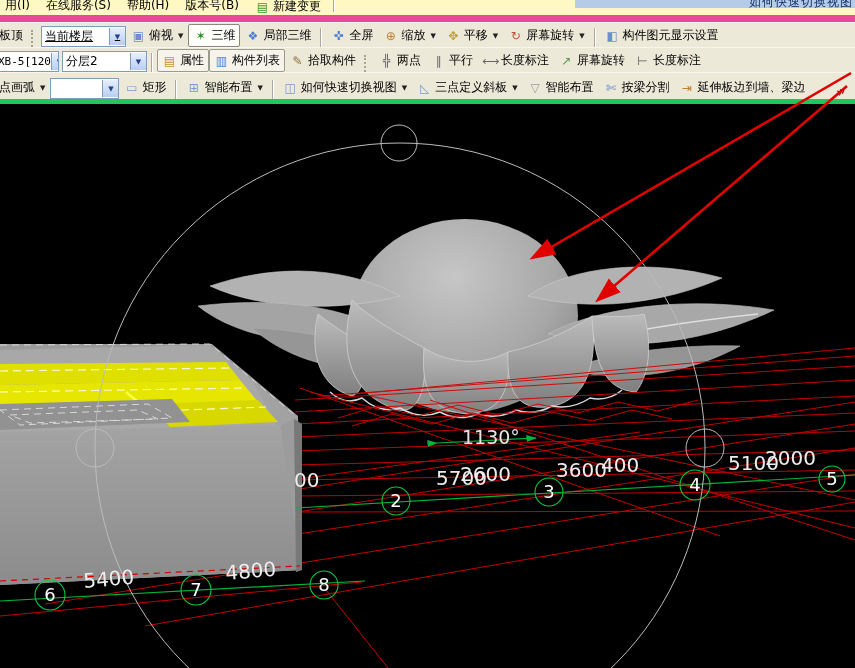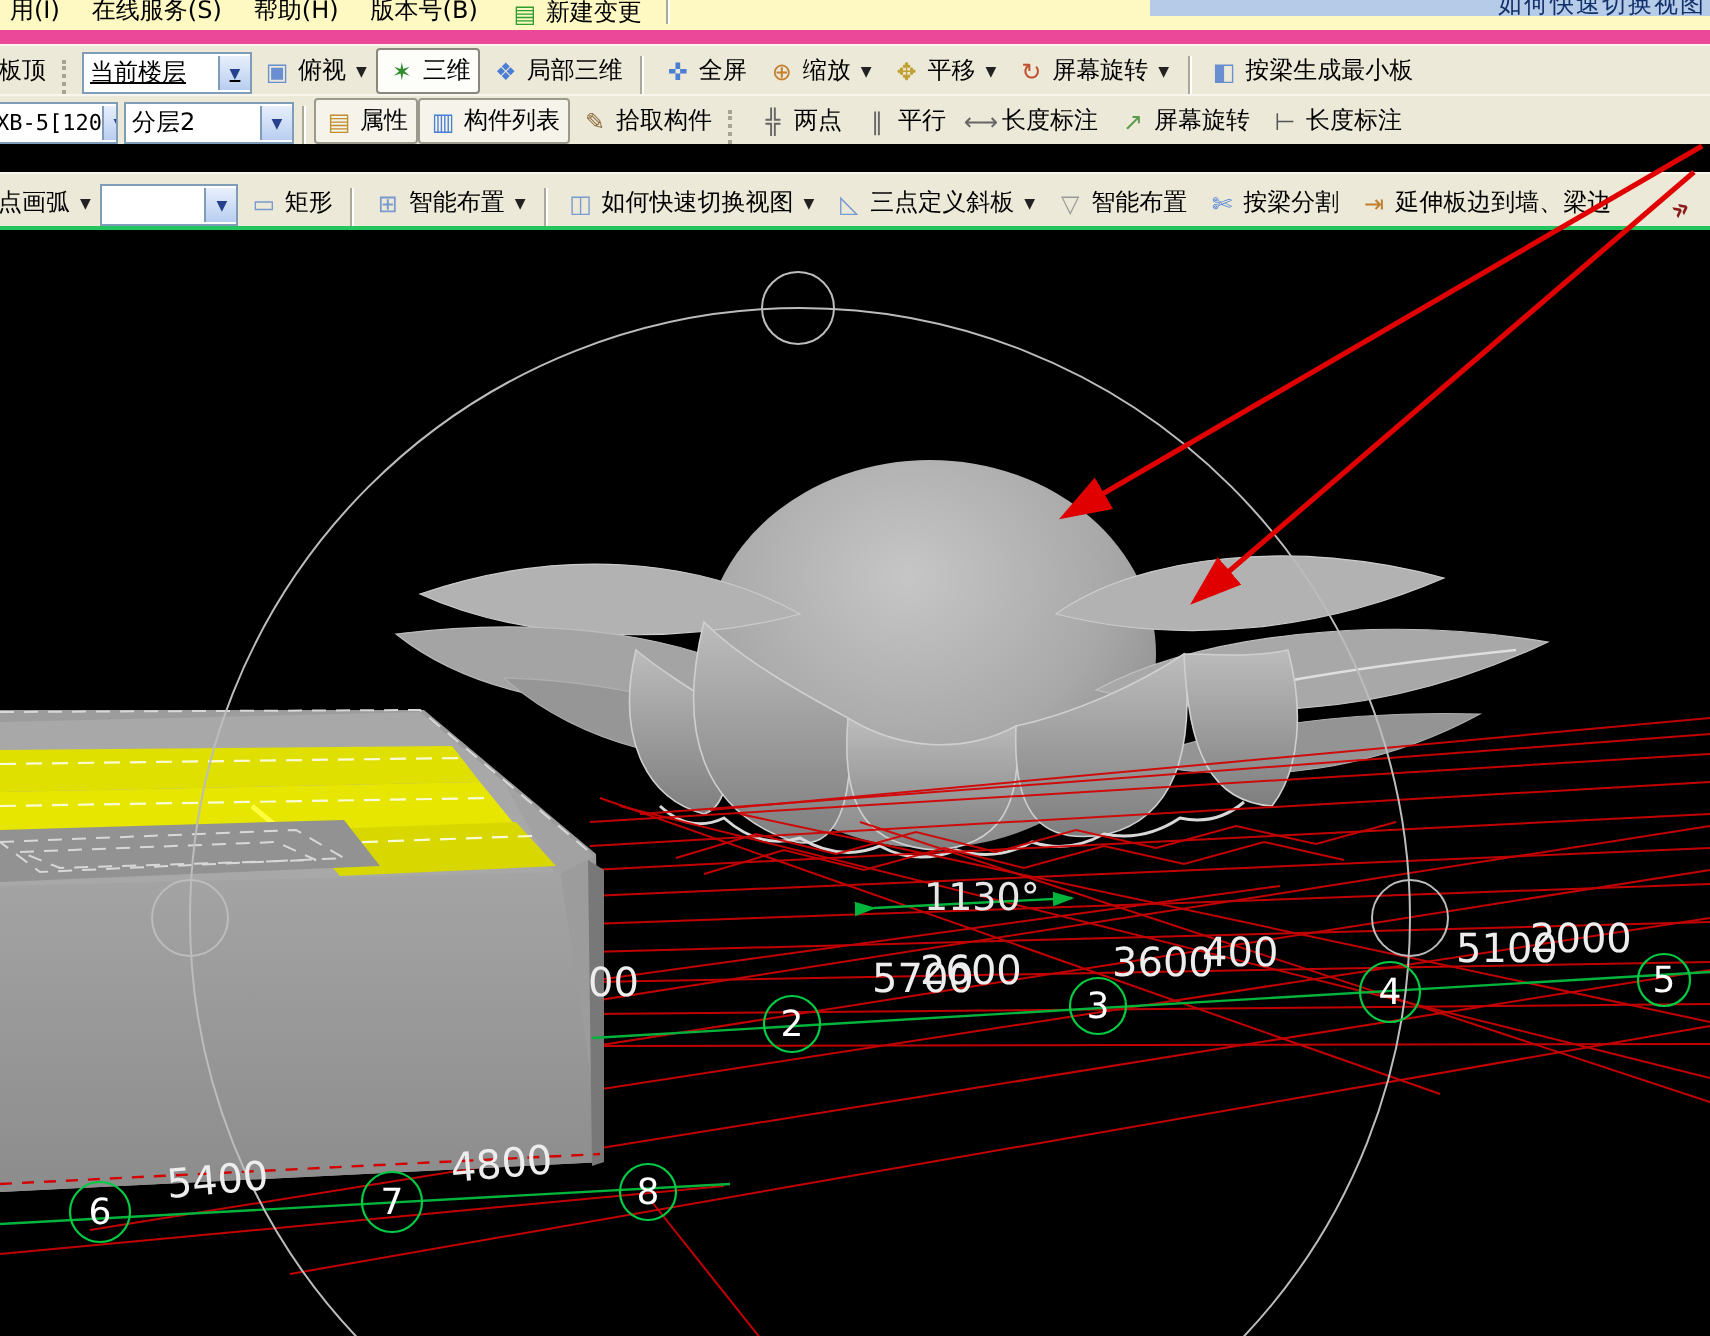--- a/index.html
+++ b/index.html
@@ -9,21 +9,21 @@
   .menubar{height:15px;background:#fef9c3;display:flex;
            padding-left:0;position:relative;border-bottom:7px solid #ec4899;}
   .menu-item{padding:0 8px;line-height:14px;white-space:nowrap;margin-top:-2px;}
   .menu-item.first{margin-left:-3px;}
   .newchange{display:flex;align-items:center;gap:3px;padding:0 8px;margin-top:-2px;}
   .help-hint{position:absolute;right:0;top:0;width:280px;height:8px;background:#b5cbe8;
              overflow:hidden;color:#12306a;text-align:right;}
   .help-hint span{display:block;margin-top:-6px;padding-right:2px;letter-spacing:1px;}
   .toolbar{background:#ece9d8;display:flex;align-items:flex-end;border-top:1px solid #f7f5ec;}
   .tb2,.tb3{height:24px;}
-  .tb4{height:26px;border-bottom:2px solid #22c55e;margin-top:14px;}
+  .tb4{height:26px;border-bottom:5px solid #22c55e;}
   .grip{width:3px;height:17px;border-left:2px dotted #a8a494;margin:0 5px 0 3px;}
   .sep{width:1px;height:19px;background:#aca899;border-right:1px solid #fff;margin:0 4px;}
   .tbtn{display:flex;align-items:center;gap:3px;padding:2px 4px;border:1px solid transparent;
         white-space:nowrap;border-radius:2px;}
   .tbtn.pressed{background:#fdfdfa;border:1px solid #8a887c;}
   .tbtn.outlined{background:#f5f3ea;border:1px solid #9c9a8c;}
   .ico{width:15px;height:15px;display:inline-flex;align-items:center;justify-content:center;
        font-size:12px;line-height:1;}
   .caret{font-size:7px;color:#222;margin-left:2px;}
   .combo{background:#fff;border:1px solid #7f9db9;height:19px;display:flex;align-items:center;
@@ -95,21 +95,21 @@
     <span class="caret">▼</span>
   </span>
   <span class="tbtn">
     <span class="ico" style="color:#c05030;">↻</span>
     <span>屏幕旋转</span>
     <span class="caret">▼</span>
   </span>
   <span class="sep"></span>
   <span class="tbtn">
     <span class="ico" style="color:#6a8fd0;">◧</span>
-    <span>按梁生成最小板</span>
+    <span>构件图元显示设置</span>
   </span>
 </div>
 
 <div class="toolbar tb3">
   <div class="combo clip-left" style="width:60px;">
     <span style="font-family:'DejaVu Sans Mono',monospace;font-size:11px;">XB-5[120</span>
     <span class="arrow">▼</span>
   </div>
   <div class="combo" style="width:80px;margin-left:3px;">
     <span>分层2</span>

